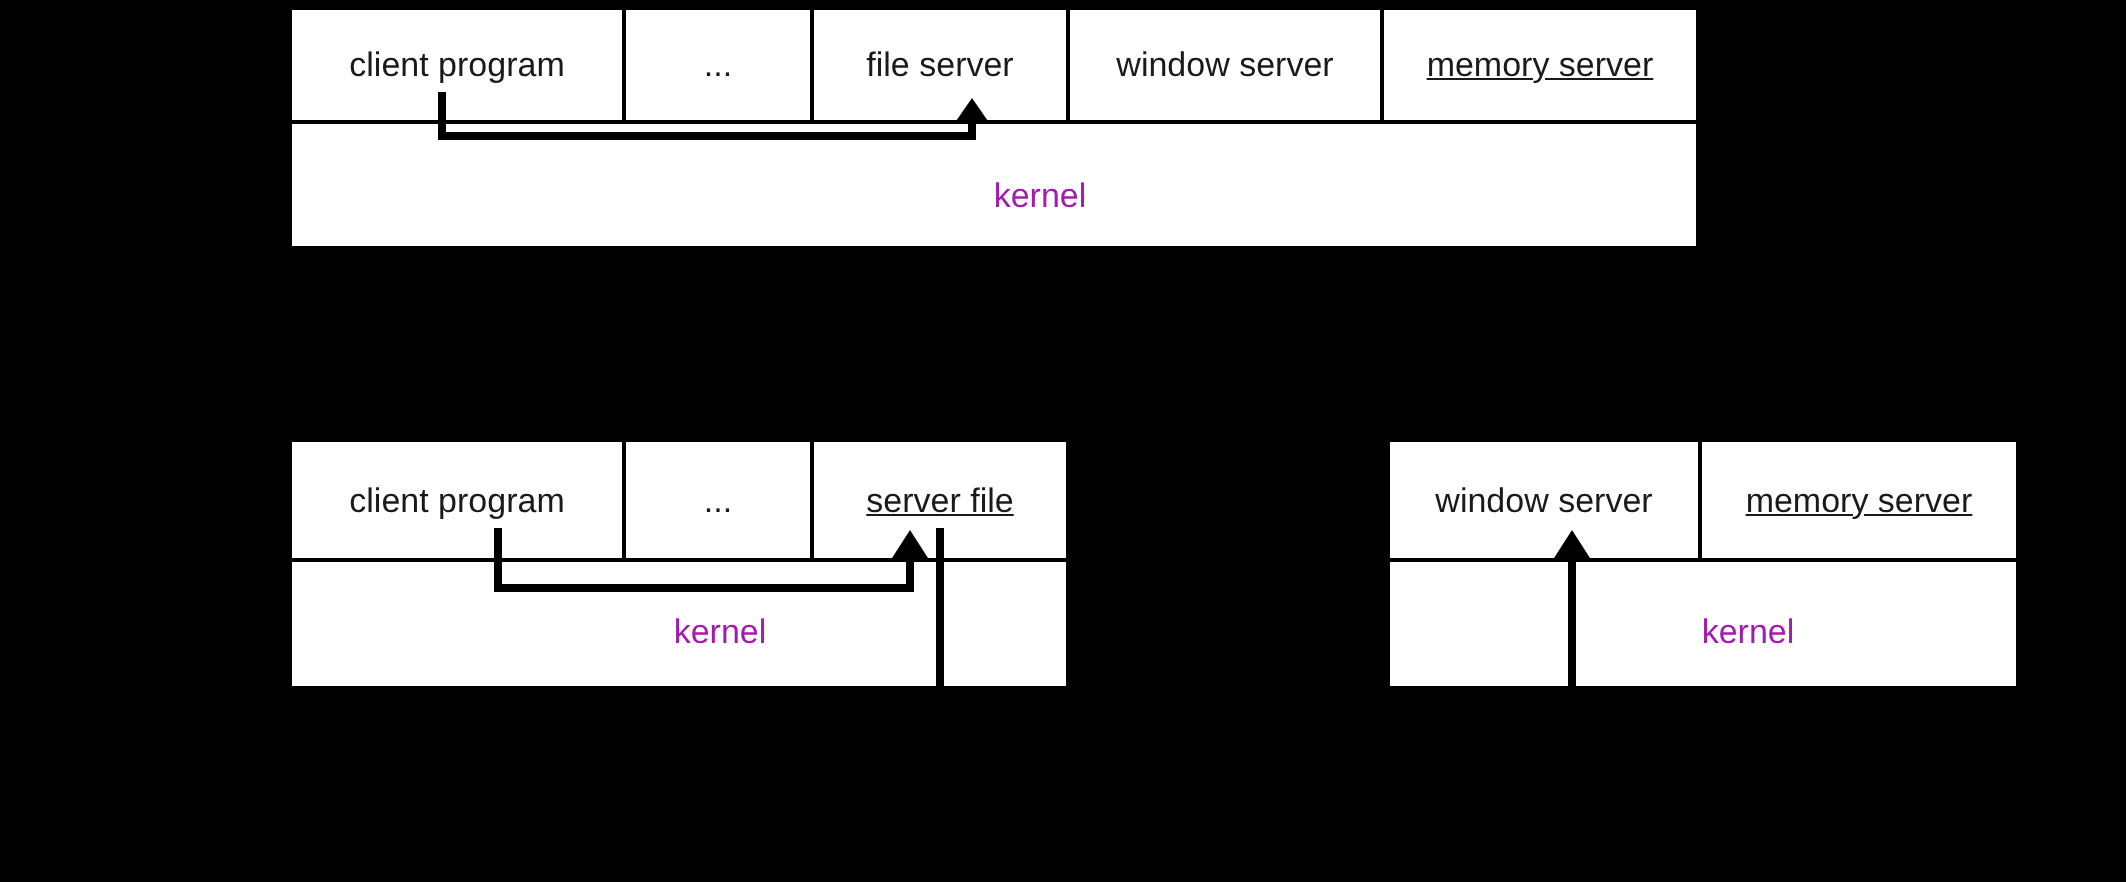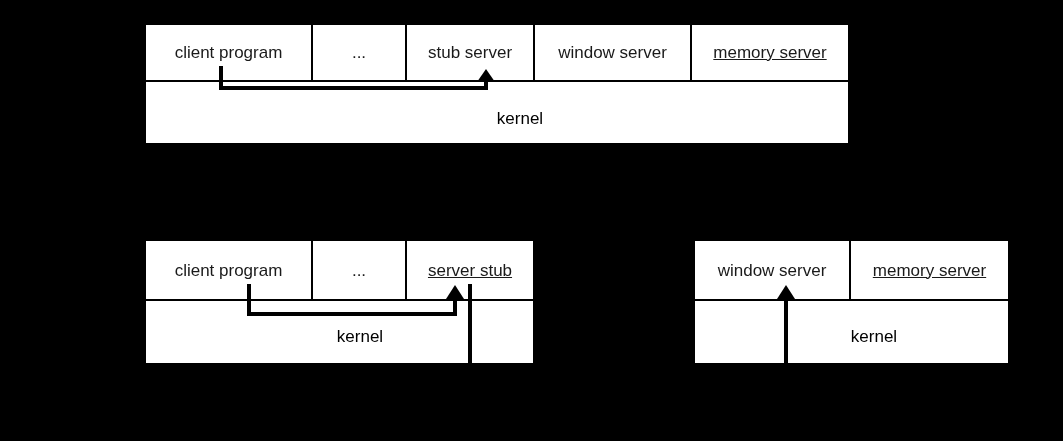--- a/index.html
+++ b/index.html
@@ -7,21 +7,20 @@
     padding: 0;
     background: #000000;
   }
   #canvas {
     position: relative;
     width: 1063px;
     height: 368px;
     background: #000000;
     overflow: hidden;
     font-family: "Liberation Sans", sans-serif;
-    margin-top: 20px;
   }
   .diagram {
     position: absolute;
     background: #ffffff;
     box-sizing: border-box;
     border: 2px solid #000000;
   }
   .row {
     position: absolute;
     left: 0;
@@ -51,21 +50,21 @@
     box-sizing: border-box;
     display: flex;
     align-items: center;
     justify-content: center;
     color: #1a1a1a;
     font-size: 17px;
     line-height: 1;
   }
   .kernel-label {
     position: absolute;
-    color: #000000;
+    color: #a21caf;
     font-size: 17px;
     line-height: 1;
     white-space: nowrap;
     transform: translate(-50%, -50%);
     padding-left: 46px;
   }
   .overlay {
     position: absolute;
     left: 0;
     top: 0;
@@ -76,34 +75,34 @@
 </style>
 </head>
 <body>
 
 <div id="canvas">
 
   <div class="diagram" style="left:144px; top:3px; width:706px; height:122px;">
     <div class="row row-top" style="top:0; height:57px;">
       <div class="cell" style="width:167px;">client program</div>
       <div class="cell" style="width:94px;">...</div>
-      <div class="cell" style="width:128px;">stub server</div>
+      <div class="cell" style="width:128px;">file server</div>
       <div class="cell" style="width:157px;">window server</div>
       <div class="cell" style="width:156px;">memory server</div>
     </div>
     <div class="kernel-row" style="position:absolute; top:57px; left:0; right:0; height:61px;">
       <span class="kernel-label" style="left:351px; top:36px;">kernel</span>
     </div>
   </div>
 
   <div class="diagram" style="left:144px; top:219px; width:391px; height:126px;">
     <div class="row row-top" style="top:0; height:60px;">
       <div class="cell" style="width:167px;">client program</div>
       <div class="cell" style="width:94px;">...</div>
-      <div class="cell" style="width:126px;">server stub</div>
+      <div class="cell" style="width:126px;">server file</div>
     </div>
     <div class="kernel-row" style="position:absolute; top:60px; left:0; right:0; height:62px;">
       <span class="kernel-label" style="left:191px; top:35px;">kernel</span>
     </div>
   </div>
 
   <div class="diagram" style="left:693px; top:219px; width:317px; height:126px;">
     <div class="row row-top" style="top:0; height:60px;">
       <div class="cell" style="width:156px;">window server</div>
       <div class="cell" style="width:157px;">memory server</div>

